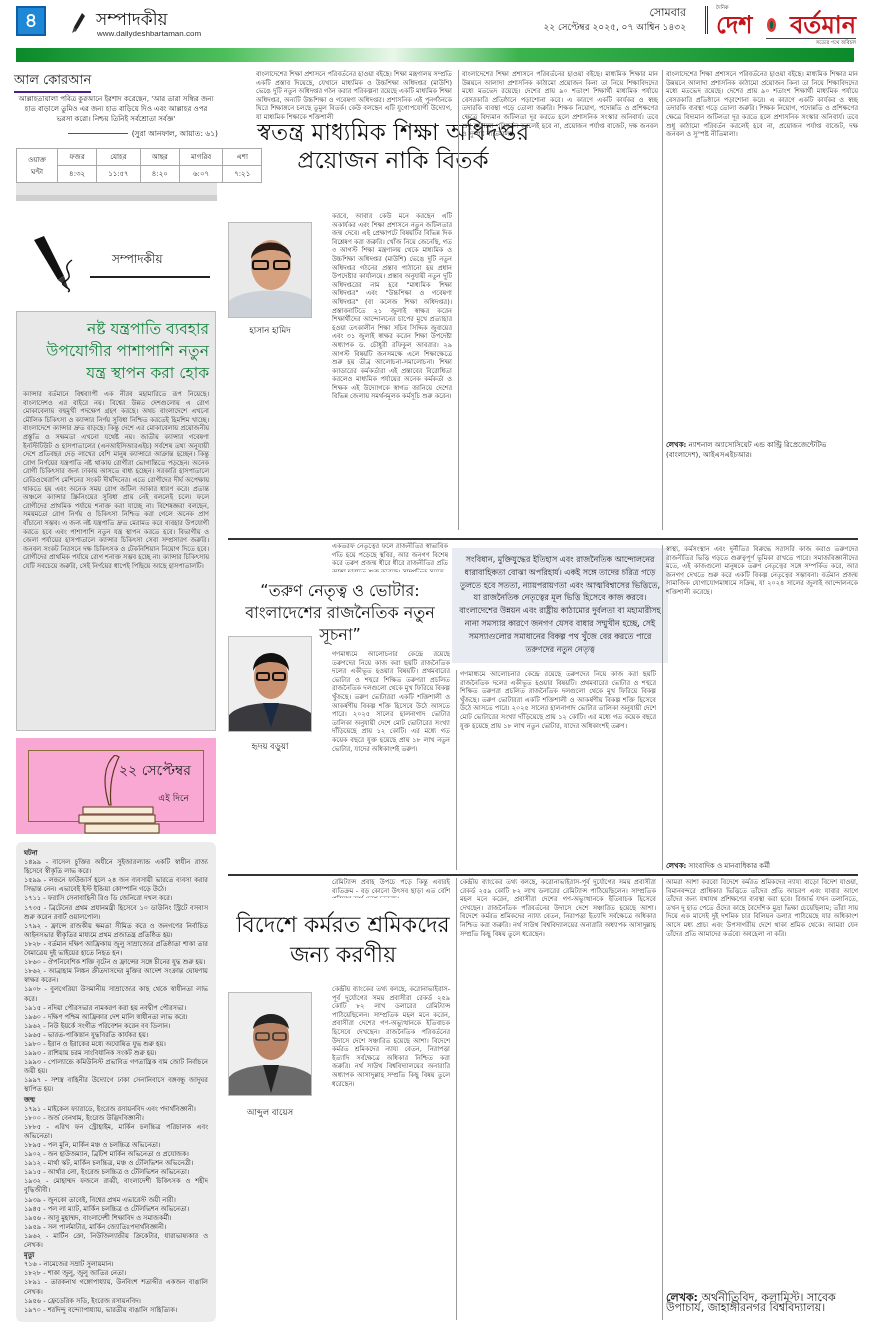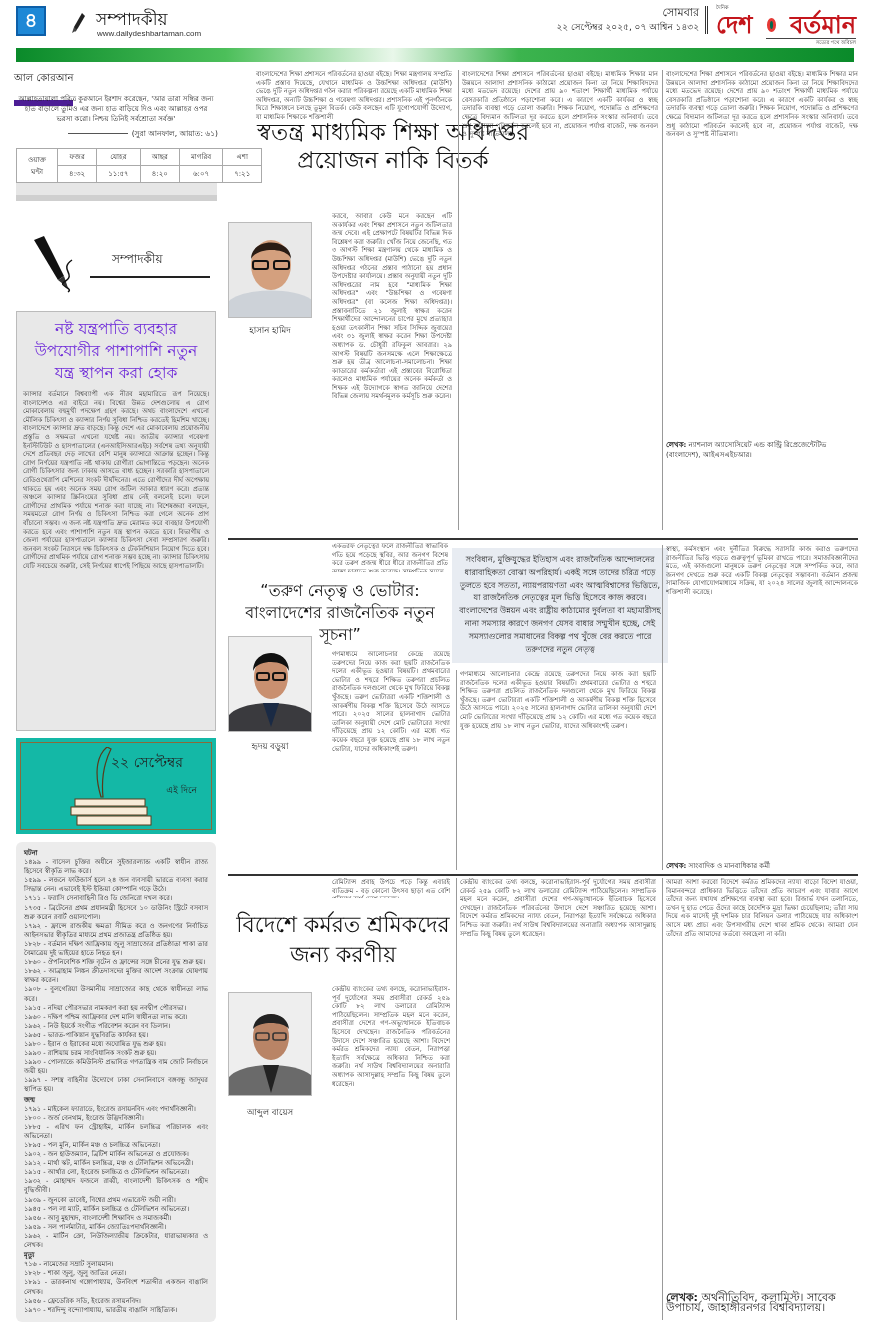--- a/index.html
+++ b/index.html
@@ -2,45 +2,45 @@
 <html><head>
 <meta charset="utf-8">
 <style>
 *{box-sizing:border-box;margin:0;padding:0}
 body{width:870px;height:1327px;background:#fff;font-family:"DejaVu Sans",sans-serif;color:#222;overflow:hidden;position:relative}
 .hdr{position:absolute;left:0;top:0;width:870px;height:64px}
 .pgnum{position:absolute;left:16px;top:6px;width:30px;height:30px;background:#1e88d6;border:2px solid #0d5fa8;color:#fff;font:bold 20px "Liberation Sans",sans-serif;display:flex;align-items:center;justify-content:center}
 .sec-icon{position:absolute;left:72px;top:12px;width:16px;height:22px}
 .sec-title{position:absolute;left:96px;top:6px;font-size:17px;color:#111}
 .sec-url{position:absolute;left:97px;top:29px;font-size:8px;color:#333;font-family:"Liberation Sans",sans-serif}
-.date-box{position:absolute;right:162px;top:6px;text-align:right;font-size:9px;line-height:14px;border-right:3px double #333;padding-right:6px}
+.date-box{position:absolute;right:162px;top:6px;text-align:right;font-size:9px;line-height:14px;border-right:3px double #333;padding-right:19px}
 .date-day{font-size:11px}
 .logo{position:absolute;right:14px;top:4px;width:140px;height:42px}
 .logo-small{font-size:5px;color:#333}
 .logo-main{font:bold 24px "DejaVu Sans",sans-serif;color:#c4161c;line-height:26px;display:flex;align-items:center;gap:14px}
 .logo-main .dot{display:inline-block;width:14px;height:14px;border-radius:50%;background:#006a4e;border:3px solid #e53935}
 .logo-tag{font-size:5px;color:#444;text-align:right;border-top:1px solid #444;margin-left:50px}
 .greenbar{position:absolute;left:16px;top:48px;width:838px;height:14px;background:linear-gradient(90deg,#0a8a2a 0%,#4cbf5a 25%,#e9f7ea 45%,#3cb44e 60%,#0a8a2a 100%)}
 .col{position:absolute}
 .tiny{font-size:6.5px;line-height:8.6px;color:#333;text-align:justify}
-.quran-title{position:absolute;left:14px;top:70px;font-size:10px;border-bottom:6px solid #4c1d95;padding-bottom:13px}
+.quran-title{position:absolute;left:14px;top:70px;font-size:13px;border-bottom:2px solid #4c1d95;padding-bottom:0}
 .quran-body{position:absolute;left:16px;top:94px;width:200px;font-size:7px;line-height:10px;text-align:center}
 .quran-ref{position:absolute;left:60px;top:128px;width:158px;font-size:7.5px;text-align:right}
 .quran-ref:before{content:"";display:inline-block;width:60px;height:1px;background:#555;vertical-align:middle;margin-right:4px}
 .namaz{position:absolute;left:16px;top:148px;width:201px;background:#e6e6e6;border-bottom:6px solid #cfcfcf}
 .namaz h3{font-size:8.5px;font-weight:normal;text-align:center;padding:5px 0}
 .namaz table{width:100%;border-collapse:collapse;background:#fff;font-size:7px;text-align:center}
 .namaz td{border:1px solid #aaa;padding:2px 11px}
 .namaz .sp{height:12px;background:#e6e6e6}
 .edit-banner{position:absolute;left:16px;top:232px;width:200px;height:70px}
 .edit-banner .lbl{position:absolute;left:96px;top:18px;font-size:12px}
 .edit-banner .ln{position:absolute;left:74px;top:44px;width:120px;height:2px;background:#222}
 .edit-box{position:absolute;left:16px;top:311px;width:200px;height:420px;background:#e8e8e8;border:1px solid #bbb;padding:6px 6px}
-.edit-box h2{font-size:15.5px;line-height:22px;text-align:center;font-weight:normal;color:#6d28d9;margin-bottom:6px}
-.onthisday{position:absolute;left:16px;top:738px;width:200px;height:96px;background:#14b8a6;padding:4px}
+.edit-box h2{font-size:15.5px;line-height:22px;text-align:right;font-weight:normal;color:#15803d;margin-bottom:6px}
+.onthisday{position:absolute;left:16px;top:738px;width:200px;height:96px;background:#f9a8d4;padding:12px}
 .otd-inner{border:1px solid #8a6a3a;width:100%;height:100%;position:relative}
 .otd-date{position:absolute;left:90px;top:8px;font-size:14px;color:#222}
 .otd-sub{position:absolute;right:14px;top:40px;font-size:9px}
 .otd-books{position:absolute;left:46px;top:54px;width:90px;height:30px}
 .events{position:absolute;left:16px;top:842px;width:200px;height:480px;background:#ececec;border-radius:6px;padding:6px 8px;font-size:6.6px;line-height:9.1px;color:#222;overflow:hidden}
 .events .h{font-weight:bold;margin-top:1px}
 .events .e{text-align:justify}
 .art-title{position:absolute;text-align:center;color:#111;font-weight:normal}
 .photo{position:absolute;border:1px solid #bbb;background:#f4f4f4;overflow:hidden}
 .author{position:absolute;font-size:8.5px;text-align:center}

